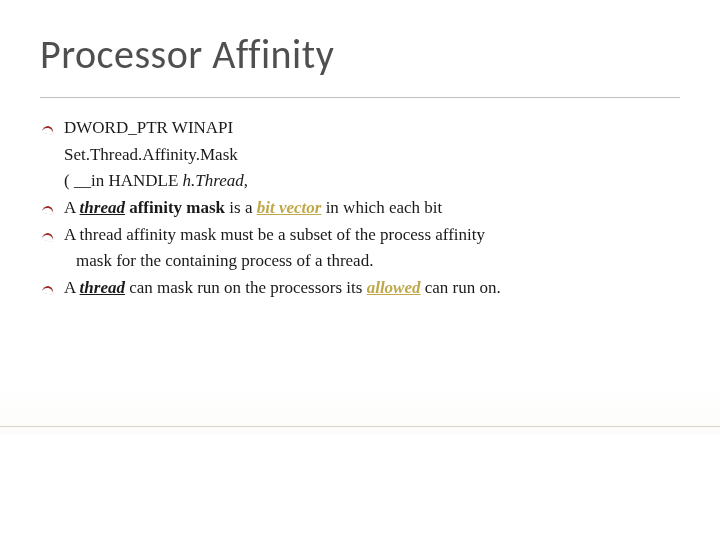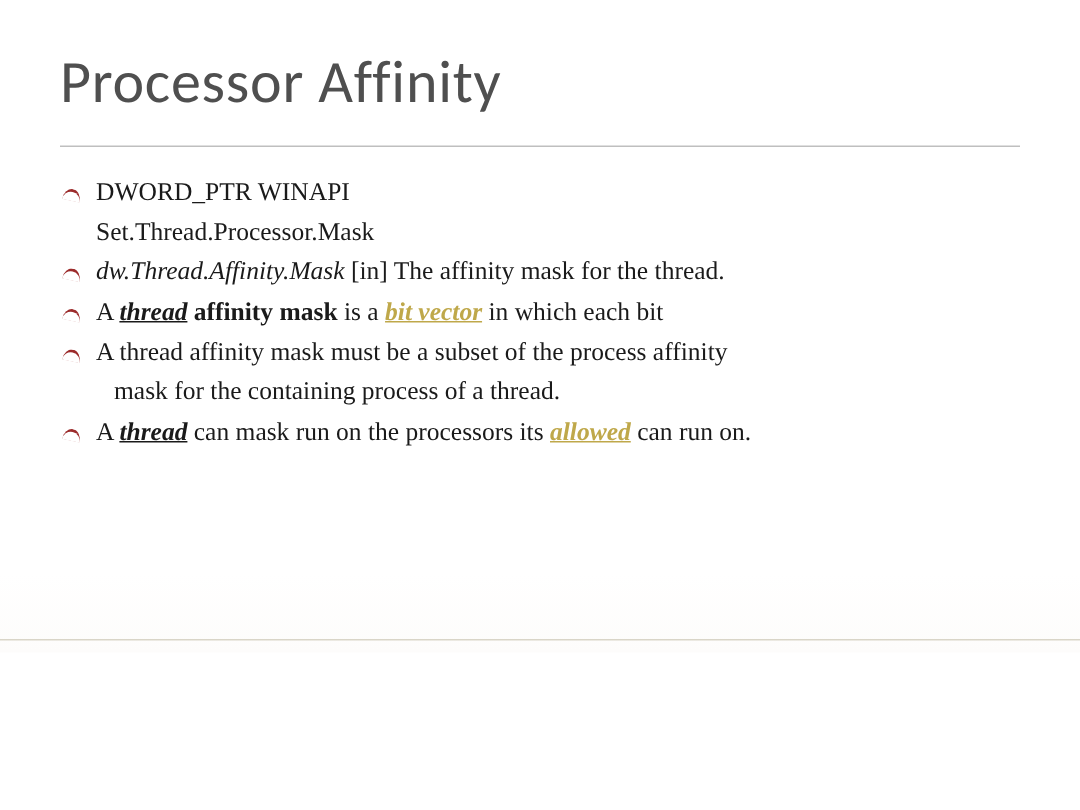--- a/index.html
+++ b/index.html
@@ -76,25 +76,25 @@
 </head>
 <body>
 
 <div class="slide">
   <h1 class="title">Processor Affinity</h1>
   <hr class="divider">
 
   <div class="content">
 
     <div class="bullet-line">DWORD_PTR WINAPI</div>
-    <div class="cont-line">Set.Thread.Processor.Mask</div>
+    <div class="cont-line">Set.Thread.Affinity.Mask</div>
+    <div class="cont-line">
+      <span>( __in HANDLE </span><span class="i">h.Thread</span><span>,</span>
+    </div>
 
-    <div class="bullet-line">
-      <span class="i">dw.Thread.Affinity.Mask</span><span> [in] The affinity mask for the thread.</span>
-    </div>
 
     <div class="bullet-line">
       <span>A </span><span class="bi">thread</span><span> </span><span class="b">affinity mask</span><span> is a </span><span class="bi olive">bit vector</span><span> in which each bit</span>
     </div>
 
     <div class="bullet-line">A thread affinity mask must be a subset of the process affinity</div>
     <div class="indent-line">mask for the containing process of a thread.</div>
 
     <div class="bullet-line">
       <span>A </span><span class="bi">thread</span><span> can mask run on the processors its </span><span class="bi olive">allowed</span><span> can run on.</span>

